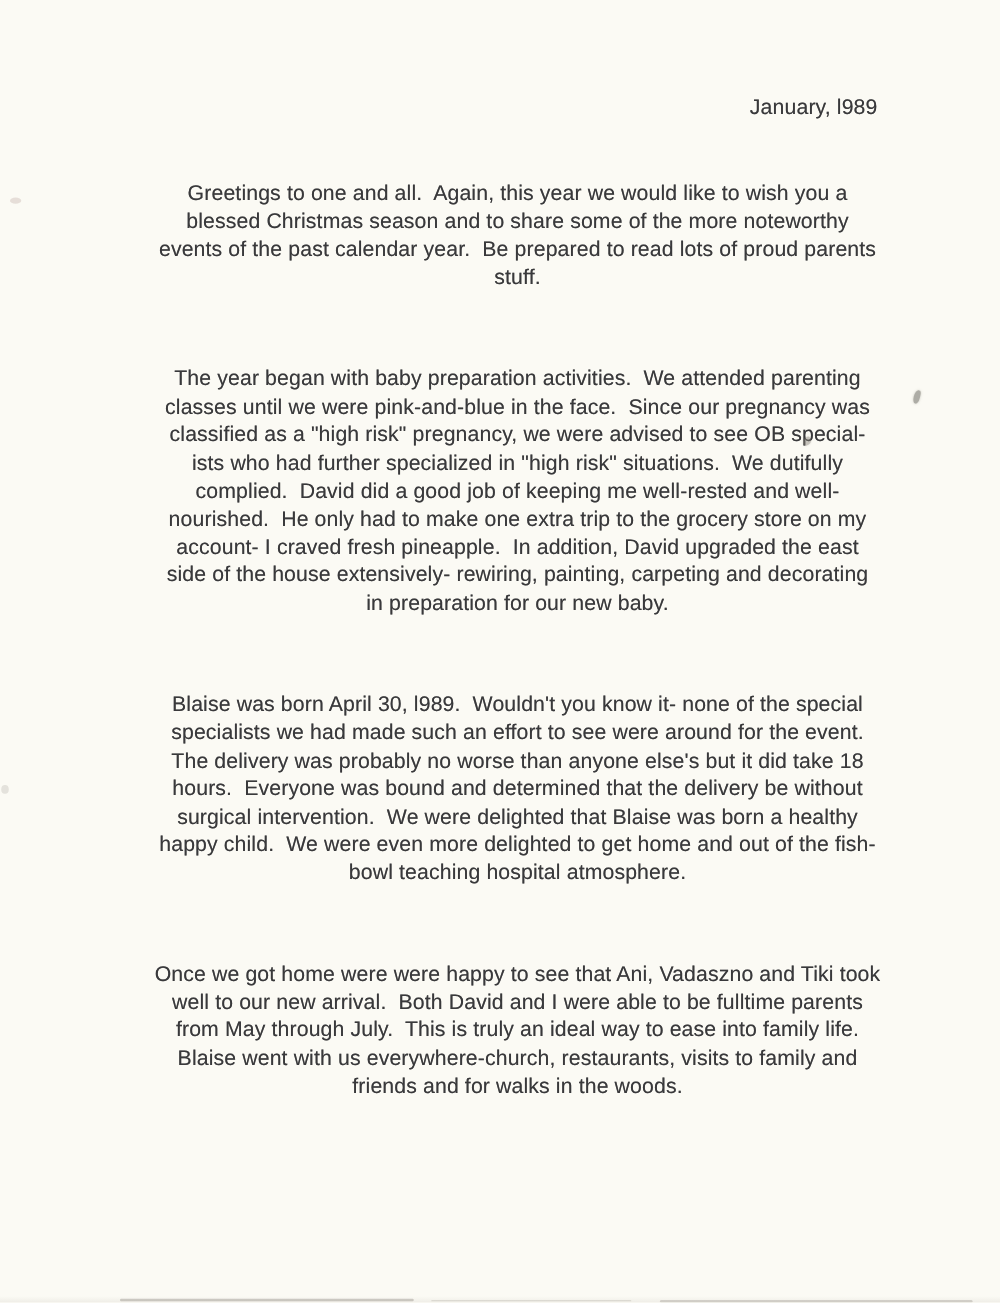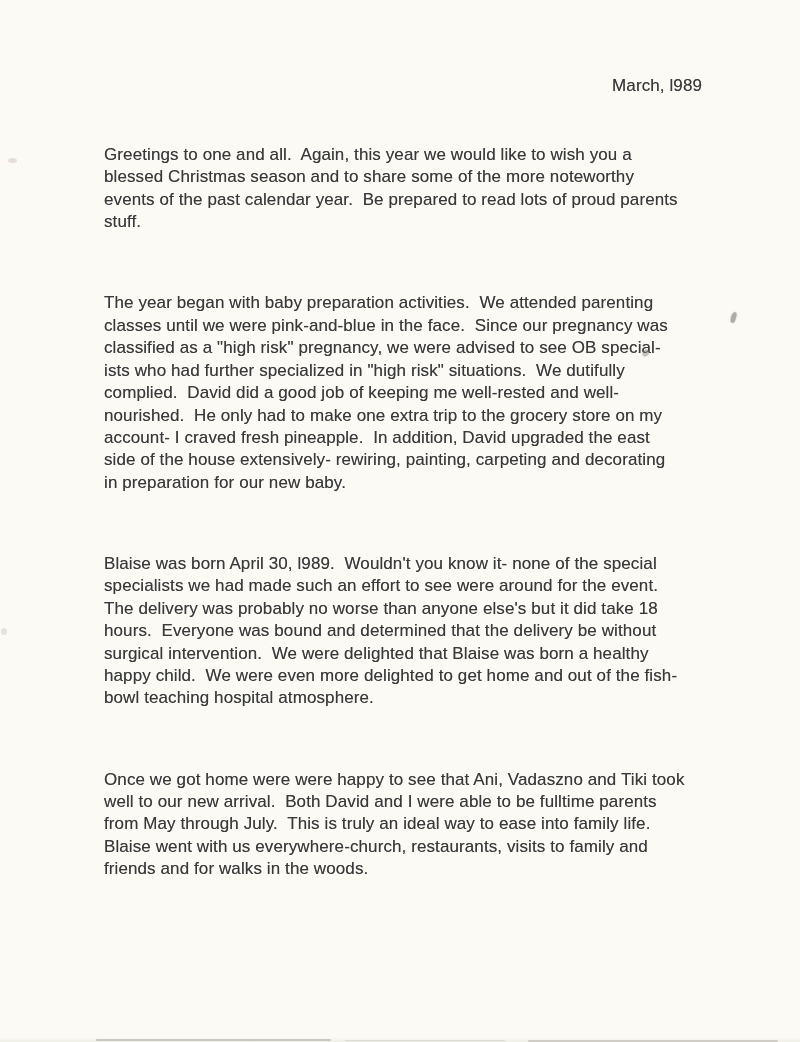--- a/index.html
+++ b/index.html
@@ -34,20 +34,21 @@
   .poem {
     margin: 0;
   }
   .date-line {
     margin: 0 0 2px 0;
     text-align: right;
     padding-right: 22px;
   }
   .para {
     margin: 0 0 14px 0;
+    text-align: center;
   }
   
   .speck {
     position: absolute;
     pointer-events: none;
   }
   .speck-right {
     left: 731px; top: 312px;
     width: 5px; height: 11px;
     background: rgba(110,108,100,0.55);
@@ -89,21 +90,21 @@
   }
   .edge-dash-1 { left: 96px;  bottom: 1px; width: 235px; height: 2px; }
   .edge-dash-2 { left: 345px; bottom: 1px; width: 160px; height: 1.5px; background: rgba(115,110,100,0.18); }
   .edge-dash-3 { left: 528px; bottom: 0;   width: 250px; height: 2px;  background: rgba(115,110,100,0.26); }
 </style>
 </head>
 <body>
 
 <div class="sheet">
   <div class="text-block">
-    <div class="date-line">March, l989</div>
+    <div class="date-line">January, l989</div>
     <div class="para">Greetings to one and all.  Again, this year we would like to wish you a
 blessed Christmas season and to share some of the more noteworthy
 events of the past calendar year.  Be prepared to read lots of proud parents
 stuff.</div>
     <div class="para">The year began with baby preparation activities.  We attended parenting
 classes until we were pink-and-blue in the face.  Since our pregnancy was
 classified as a "high risk" pregnancy, we were advised to see OB special-
 ists who had further specialized in "high risk" situations.  We dutifully
 complied.  David did a good job of keeping me well-rested and well-
 nourished.  He only had to make one extra trip to the grocery store on my

